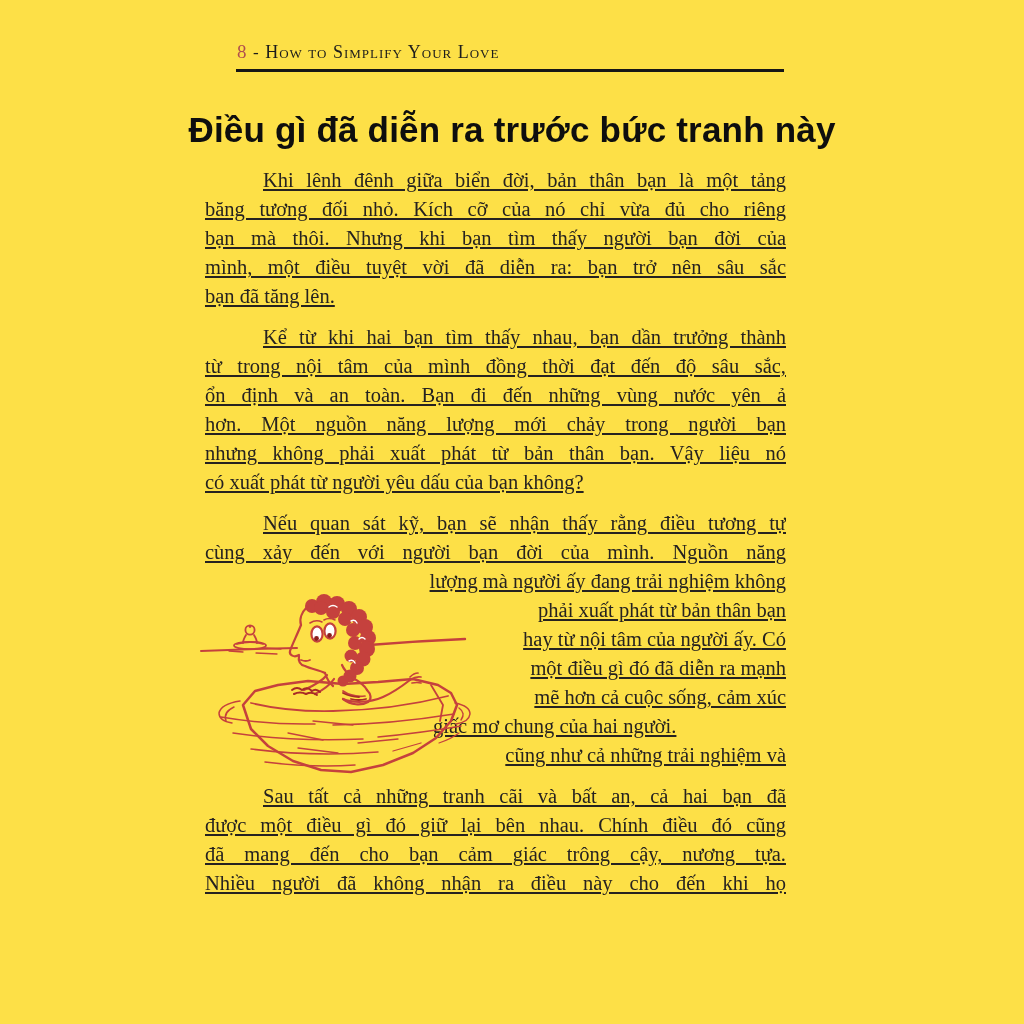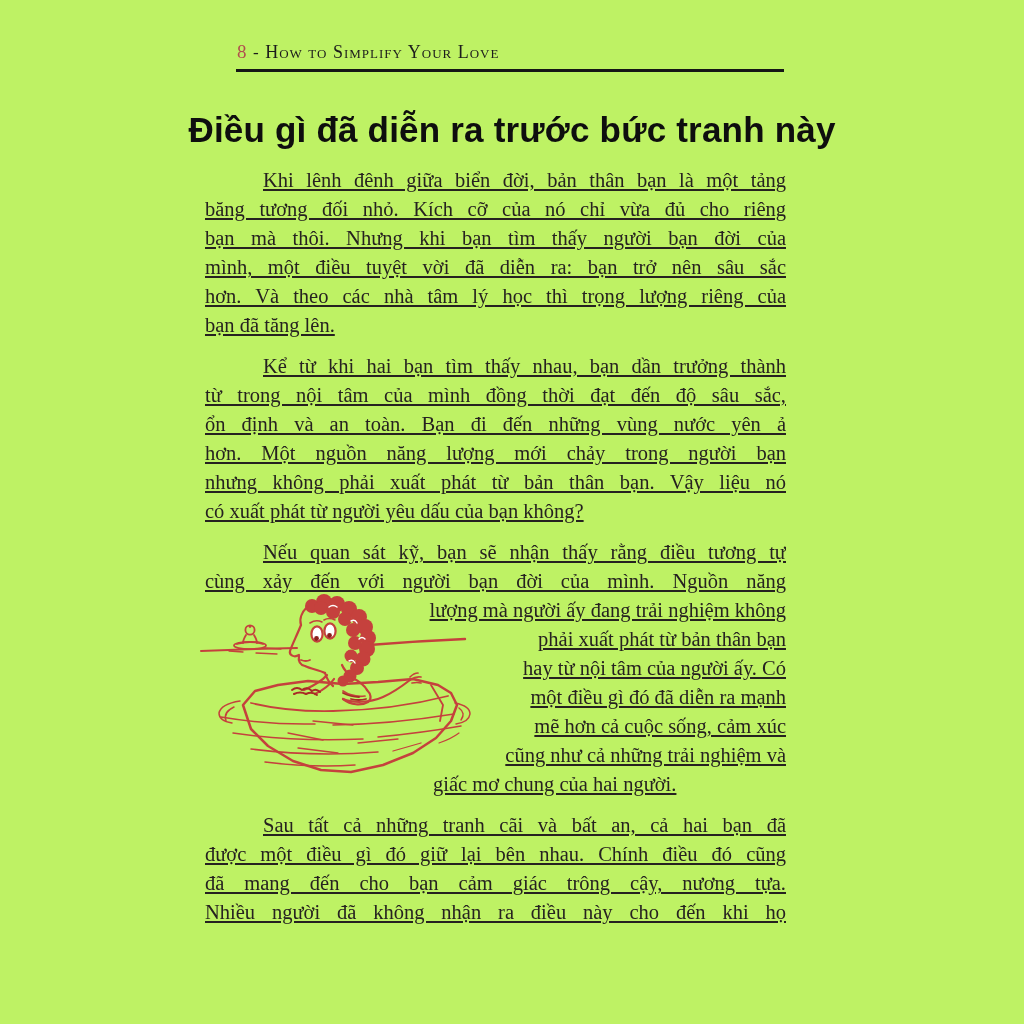--- a/index.html
+++ b/index.html
@@ -1,17 +1,17 @@
 <!DOCTYPE html>
 <html><head>
 <meta charset="utf-8">
 <style>
   html,body{margin:0;padding:0;background:#e8e8e8;}
   .page{
-    position:relative;width:1024px;height:1024px;background:#bef264;
+    position:relative;width:1024px;height:1024px;background:#fde047;
     font-family:"Liberation Serif","DejaVu Serif",serif;color:#262220;
     overflow:hidden;margin:0 auto;
   }
   
   .hdr{position:absolute;left:237px;top:41px;width:547px;font-size:17px;
        letter-spacing:.5px;white-space:nowrap;}
   .hdr .pnum{color:#b14f4d;font-size:19px;margin-right:6px;}
   .hdr .sep{margin-right:6px;color:#1c1c1c;}
   .hdr .rtitle{font-variant:small-caps;color:#1c1c1c;letter-spacing:1px;font-size:18px;}
   .rule{position:absolute;left:236px;top:69px;width:548px;height:2.5px;background:#161616;}
@@ -44,41 +44,40 @@
   <div class="rule"></div>
 
   <h1 class="chapter">Điều gì đã diễn ra trước bức tranh này</h1>
 
   <div class="bodycol">
     <div class="para">
       <div class="ln j ind">Khi lênh đênh giữa biển đời, bản thân bạn là một tảng</div>
       <div class="ln j">băng tương đối nhỏ. Kích cỡ của nó chỉ vừa đủ cho riêng</div>
       <div class="ln j">bạn mà thôi. Nhưng khi bạn tìm thấy người bạn đời của</div>
       <div class="ln j">mình, một điều tuyệt vời đã diễn ra: bạn trở nên sâu sắc</div>
-      <div class="ln j">hơn. Và theo các nhà tâm lý học thì trọng lượng riêng của</div>
       <div class="ln l">bạn đã tăng lên.</div>
     </div>
     <div class="para">
       <div class="ln j ind">Kể từ khi hai bạn tìm thấy nhau, bạn dần trưởng thành</div>
       <div class="ln j">từ trong nội tâm của mình đồng thời đạt đến độ sâu sắc,</div>
       <div class="ln j">ổn định và an toàn. Bạn đi đến những vùng nước yên ả</div>
       <div class="ln j">hơn. Một nguồn năng lượng mới chảy trong người bạn</div>
       <div class="ln j">nhưng không phải xuất phát từ bản thân bạn. Vậy liệu nó</div>
       <div class="ln l">có xuất phát từ người yêu dấu của bạn không?</div>
     </div>
     <div class="para">
       <div class="ln j ind">Nếu quan sát kỹ, bạn sẽ nhận thấy rằng điều tương tự</div>
       <div class="ln j">cùng xảy đến với người bạn đời của mình. Nguồn năng</div>
       <div class="ln r">lượng mà người ấy đang trải nghiệm không</div>
       <div class="ln r">phải xuất phát từ bản thân bạn</div>
       <div class="ln r">hay từ nội tâm của người ấy. Có</div>
       <div class="ln r">một điều gì đó đã diễn ra mạnh</div>
       <div class="ln r">mẽ hơn cả cuộc sống, cảm xúc</div>
+      <div class="ln lastwrap">giấc mơ chung của hai người.</div>
       <div class="ln r">cũng như cả những trải nghiệm và</div>
-      <div class="ln lastwrap">giấc mơ chung của hai người.</div>
     </div>
     <div class="para">
       <div class="ln j ind">Sau tất cả những tranh cãi và bất an, cả hai bạn đã</div>
       <div class="ln j">được một điều gì đó giữ lại bên nhau. Chính điều đó cũng</div>
       <div class="ln j">đã mang đến cho bạn cảm giác trông cậy, nương tựa.</div>
       <div class="ln j">Nhiều người đã không nhận ra điều này cho đến khi họ</div>
     </div>
   </div>
 
   <svg class="illus" width="290" height="195" viewBox="0 0 290 195" fill="none" stroke="#c5413d" stroke-width="2.2" stroke-linecap="round" stroke-linejoin="round">

